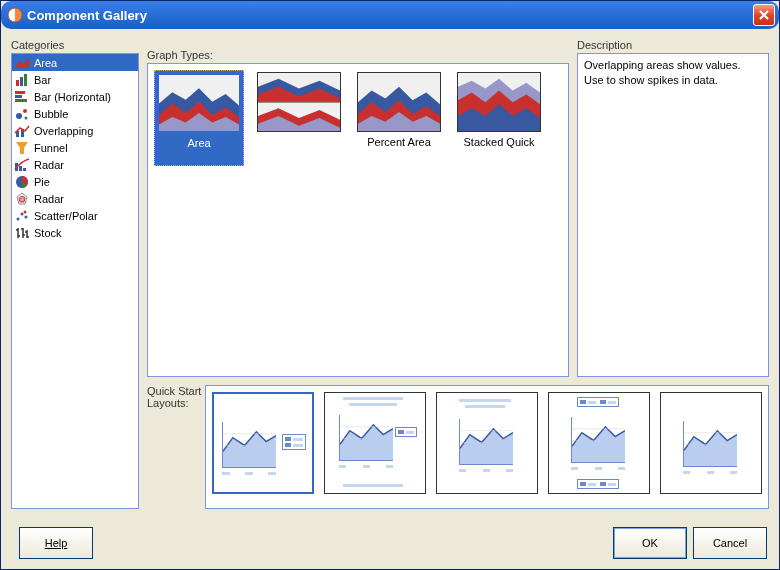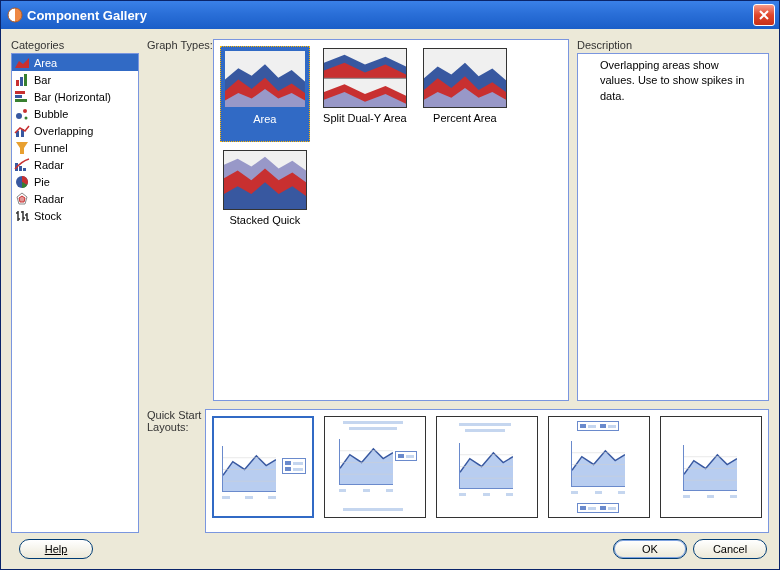--- a/index.html
+++ b/index.html
@@ -1,54 +1,54 @@
 <!DOCTYPE html>
 <html><head>
 <meta charset="utf-8">
 <style>
 * { box-sizing: border-box; margin: 0; padding: 0; }
 body { font-family: Tahoma, Arial, sans-serif; font-size: 11px; background: #fff; }
 .window { width: 780px; height: 570px; background: #ece9d8; border: 1px solid #0a246a; display: flex; flex-direction: column; }
-.titlebar { height: 28px; background: linear-gradient(to bottom, #3a80e8 0%, #2a6fd8 45%, #1a5ec8 100%); display: flex; align-items: center; padding: 0 4px 0 6px; color: #fff; font-weight: bold; font-size: 13px; }
+.titlebar { height: 28px; background: linear-gradient(to bottom, #3a80e8 0%, #2a6fd8 45%, #1a5ec8 100%); display: flex; align-items: center; padding: 0 4px 0 6px; color: #fff; font-weight: bold; font-size: 13px; border-radius: 10px; }
 .titlebar-icon { width: 16px; height: 16px; margin-right: 4px; display: inline-flex; align-items: center; justify-content: center; }
 .titlebar-title { flex: 1; }
 .close-btn { width: 22px; height: 22px; background: linear-gradient(to bottom, #f89a89 0%, #e0462b 50%, #c83018 100%); border: 1px solid #fff; border-radius: 3px; display: flex; align-items: center; justify-content: center; cursor: pointer; }
-.content { flex: 1; padding: 10px; display: flex; flex-direction: column; gap: 4px; }
+.content { flex: 1; padding: 10px; display: flex; flex-direction: column; gap: 16px; }
 .main-row { flex: 1; display: flex; gap: 8px; }
 .panel { background: #fff; border: 1px solid #7a96df; }
 .panel-label { color: #333; margin-bottom: 2px; font-size: 11px; }
 
 .categories { width: 128px; display: flex; flex-direction: column; }
 .categories .panel { flex: 1; overflow: auto; }
 .cat-item { display: flex; align-items: center; height: 17px; padding: 0 2px; cursor: pointer; gap: 4px; }
 .cat-item.selected { background: #316ac5; color: #fff; }
 .cat-icon { width: 16px; height: 16px; display: inline-flex; align-items: center; justify-content: center; flex-shrink: 0; }
 
 .right-col { flex: 1; display: flex; flex-direction: column; gap: 8px; }
 .top-panels { flex: 1; display: flex; gap: 8px; }
-.graph-types { flex: 1; display: flex; flex-direction: row; }
+.graph-types { flex: 1; display: flex; flex-direction: column; margin-top: 10px; }
 .graph-types .panel { flex: 1; padding: 6px; }
 .graph-grid { display: flex; flex-wrap: wrap; gap: 6px 10px; align-content: flex-start; }
 .graph-item { width: 90px; display: flex; flex-direction: column; align-items: center; cursor: pointer; padding: 2px; }
 .graph-item.selected { background: #316ac5; color: #fff; border: 1px dotted #ffb800; }
 .graph-thumb { width: 84px; height: 60px; background: #fff; border: 1px solid #333; margin-bottom: 4px; position: relative; overflow: hidden; }
 .graph-item.selected .graph-thumb { border: 2px solid #316ac5; }
 .graph-label { text-align: center; line-height: 1.25; font-size: 11px; min-height: 26px; }
 
 .description { width: 192px; display: flex; flex-direction: column; }
-.description .panel { flex: 1; padding: 4px 22px; line-height: 1.4; }
+.description .panel { flex: 1; padding: 4px 6px; line-height: 1.4; }
 
 .quick-start { display: flex; flex-direction: row; }
 .quick-start .panel { height: 124px; padding: 6px; display: flex; gap: 10px; align-items: flex-start; }
 .layout-item { width: 102px; height: 102px; border: 1px solid #333; background: #fff; cursor: pointer; position: relative; padding: 6px; }
 .layout-item.selected { border: 2px solid #316ac5; }
 
 .button-row { display: flex; padding: 2px 2px 0 2px; align-items: center; }
 .button-row .spacer { flex: 1; }
-.btn { min-width: 74px; height: 20px; background: linear-gradient(to bottom, #fff, #ece9d8); border: 1px solid #003c74; border-radius: 11px; font-size: 11px; cursor: pointer; padding: 0 12px; margin-left: 6px; }
+.btn { min-width: 74px; height: 32px; background: linear-gradient(to bottom, #fff, #ece9d8); border: 1px solid #003c74; border-radius: 0; font-size: 11px; cursor: pointer; padding: 0 12px; margin-left: 6px; }
 .btn.default { box-shadow: 0 0 0 1px #7da2e0 inset; }
 
 
 .mini-area { position: absolute; inset: 0; }
 .mini-layout-chart { position: absolute; width: 54px; height: 46px; border-left: 1px solid #6a8acc; border-bottom: 1px solid #6a8acc; }
 .mini-layout-chart svg { width: 100%; height: 100%; }
 .legend-box { position: absolute; border: 1px solid #6a8acc; font-size: 6px; padding: 2px; display: flex; flex-direction: column; gap: 2px; }
 .legend-row { display: flex; align-items: center; gap: 2px; }
 .legend-swatch { width: 6px; height: 4px; background: #6a8acc; }
 .text-line { background: #c5d6ef; height: 3px; }
@@ -161,20 +161,31 @@
                 <svg width="16" height="16">
                   <path d="M8 2L13 6L11 13H5L3 6Z" fill="none" stroke="#888" stroke-width="1"></path>
                   <path d="M8 5L11 7L10 11H6L5 7Z" fill="#c8303080" stroke="#c83030"></path>
                 </svg>
               </span>
               <span>Radar</span>
             </div>
             <div class="cat-item">
               <span class="cat-icon">
                 <svg width="16" height="16">
+                  <circle cx="4" cy="11" r="1.5" fill="#3858a0"></circle>
+                  <circle cx="8" cy="6" r="1.5" fill="#3858a0"></circle>
+                  <circle cx="12" cy="9" r="1.5" fill="#3858a0"></circle>
+                  <circle cx="11" cy="4" r="1.5" fill="#c83030"></circle>
+                </svg>
+              </span>
+              <span>Scatter/Polar</span>
+            </div>
+            <div class="cat-item">
+              <span class="cat-icon">
+                <svg width="16" height="16">
                   <path d="M4 3V13M4 5H2M4 11H6" stroke="#333" stroke-width="1.5"></path>
                   <path d="M9 3V13M9 4H7M9 10H11" stroke="#333" stroke-width="1.5"></path>
                   <path d="M13 5V13M13 7H11M13 12H15" stroke="#333" stroke-width="1.5"></path>
                 </svg>
               </span>
               <span>Stock</span>
             </div>
           </div>
       </div>
 
@@ -200,21 +211,20 @@
                     <div class="graph-thumb">
                       <svg class="mini-area" viewBox="0 0 84 60" preserveAspectRatio="none">
                         <rect width="84" height="60" fill="#f0f0f0"></rect>
                         <path d="M0 14 L21 6 L42 16 L63 8 L84 18 V30 H0 Z" fill="#3858a0"></path>
                         <path d="M0 22 L21 14 L42 24 L63 16 L84 26 V30 H0 Z" fill="#c83030"></path>
                         <line x1="0" y1="30" x2="84" y2="30" stroke="#888" stroke-width="1"></line>
                         <path d="M0 44 L21 36 L42 46 L63 38 L84 48 V60 H0 Z" fill="#c83030"></path>
                         <path d="M0 52 L21 44 L42 54 L63 46 L84 56 V60 H0 Z" fill="#9898c8"></path>
                       </svg>
                     </div>
-                    <div class="graph-label">Split Dual-Y Area</div>
                   </div>
                   <div class="graph-item">
                     <div class="graph-thumb">
                       <svg class="mini-area" viewBox="0 0 84 60" preserveAspectRatio="none">
                         <rect width="84" height="60" fill="#f0f0f0"></rect>
                         <path d="M0 30 L14 18 L28 26 L42 14 L56 28 L70 20 L84 32 V60 H0 Z" fill="#3858a0"></path>
                         <path d="M0 42 L14 30 L28 40 L42 28 L56 42 L70 34 L84 44 V60 H0 Z" fill="#c83030"></path>
                         <path d="M0 52 L14 44 L28 50 L42 40 L56 50 L70 44 L84 52 V60 H0 Z" fill="#9898c8"></path>
                       </svg>
                     </div>

